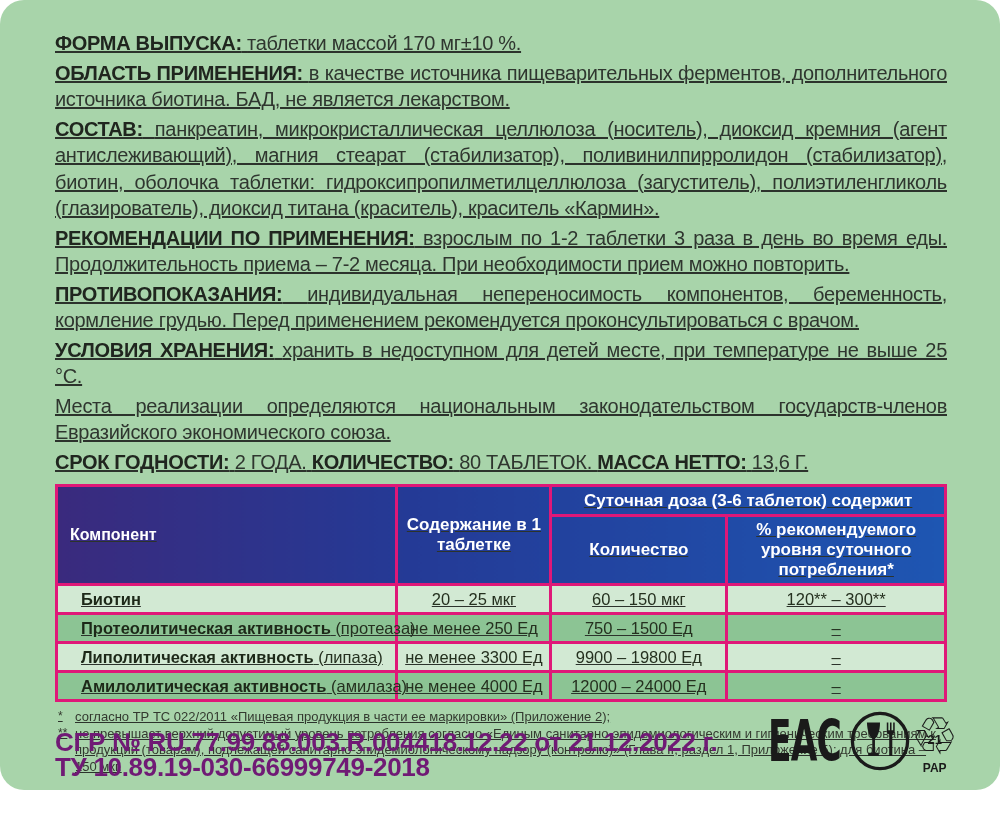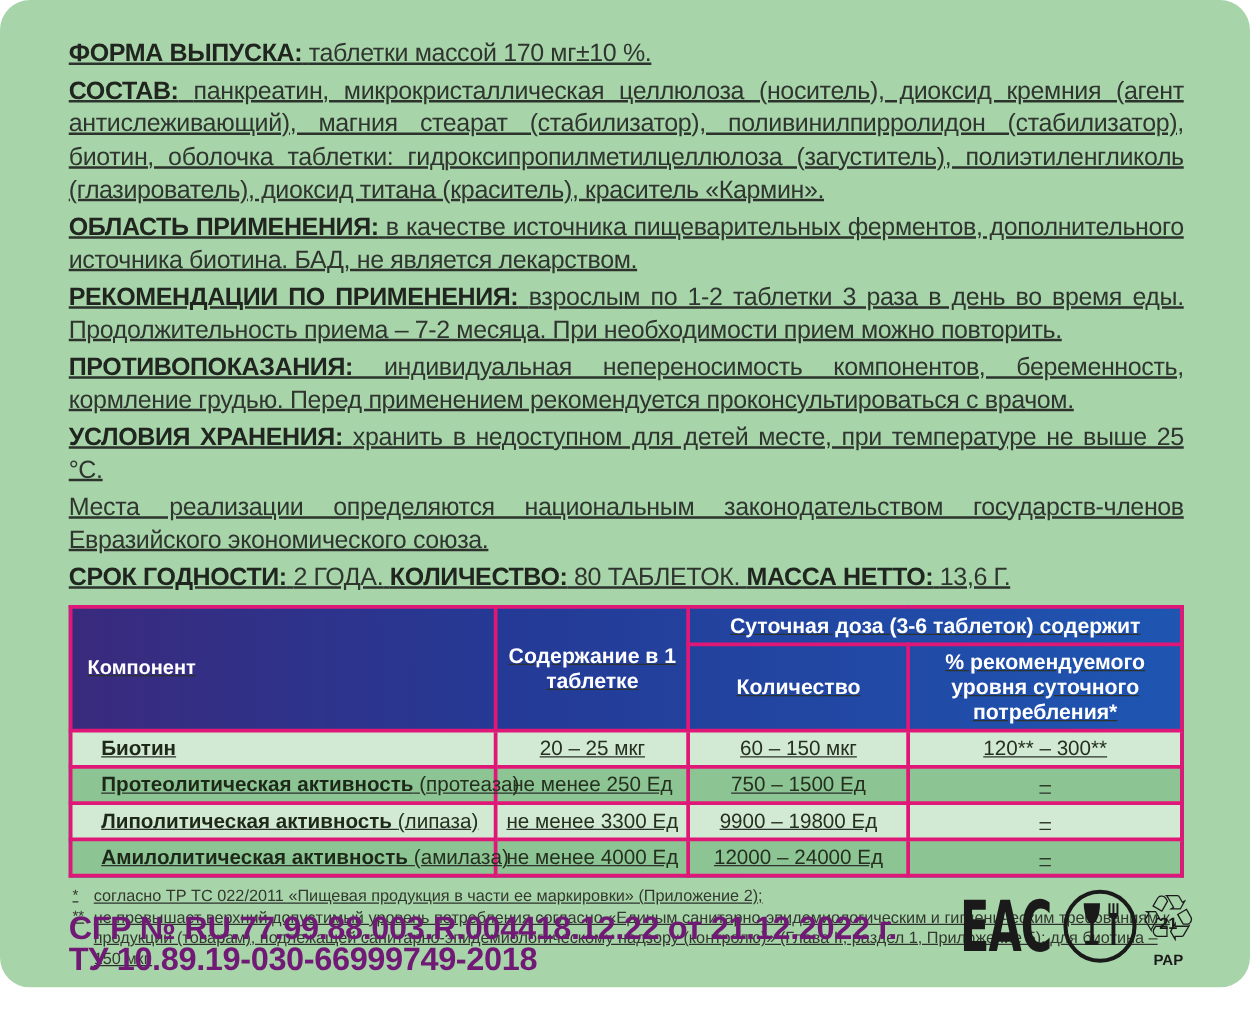--- a/index.html
+++ b/index.html
@@ -101,23 +101,23 @@
   .pap { font-size: 12px; font-weight: bold; color: #1a1a1a; margin-top: 0px; }
 </style>
 </head>
 <body>
 
 <div class="page">
   <div class="content">
 
     <p class="section"><b>ФОРМА ВЫПУСКА:</b> <span>таблетки массой 170 мг±10 %.</span></p>
 
+    <p class="section"><b>ОБЛАСТЬ ПРИМЕНЕНИЯ:</b> <span>в качестве источника пищеварительных ферментов, дополнительного источника биотина. БАД, не является лекарством.</span></p>
+
     <p class="section"><b>СОСТАВ:</b> <span>панкреатин, микрокристаллическая целлюлоза (носитель), диоксид кремния (агент антислеживающий), магния стеарат (стабилизатор), поливинилпирролидон (стабилизатор), биотин, оболочка таблетки: гидроксипропилметилцеллюлоза (загуститель), полиэтиленгликоль (глазирователь), диоксид титана (краситель), краситель «Кармин».</span></p>
-
-    <p class="section"><b>ОБЛАСТЬ ПРИМЕНЕНИЯ:</b> <span>в качестве источника пищеварительных ферментов, дополнительного источника биотина. БАД, не является лекарством.</span></p>
 
     <p class="section"><b>РЕКОМЕНДАЦИИ ПО ПРИМЕНЕНИЯ:</b> <span>взрослым по 1-2 таблетки 3 раза в день во время еды. Продолжительность приема – 7-2 месяца. При необходимости прием можно повторить.</span></p>
 
     <p class="section"><b>ПРОТИВОПОКАЗАНИЯ:</b> <span>индивидуальная непереносимость компонентов, беременность, кормление грудью. Перед применением рекомендуется проконсультироваться с врачом.</span></p>
 
     <p class="section"><b>УСЛОВИЯ ХРАНЕНИЯ:</b> <span>хранить в недоступном для детей месте, при температуре не выше 25 °С.</span></p>
 
     <p class="section"><span>Места реализации определяются национальным законодательством государств-членов Евразийского экономического союза.</span></p>
 
     <p class="section summary"><b>СРОК ГОДНОСТИ:</b> <span class="val">2 ГОДА.</span> <b>КОЛИЧЕСТВО:</b> <span class="val">80 ТАБЛЕТОК.</span> <b>МАССА НЕТТО:</b> <span class="val">13,6 Г.</span></p>

